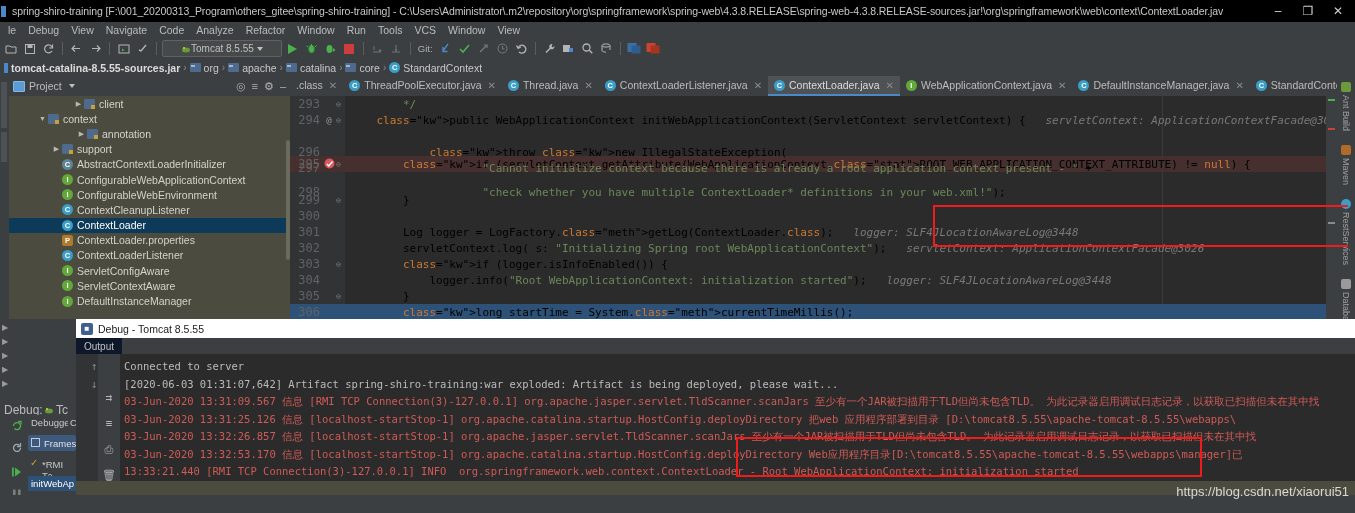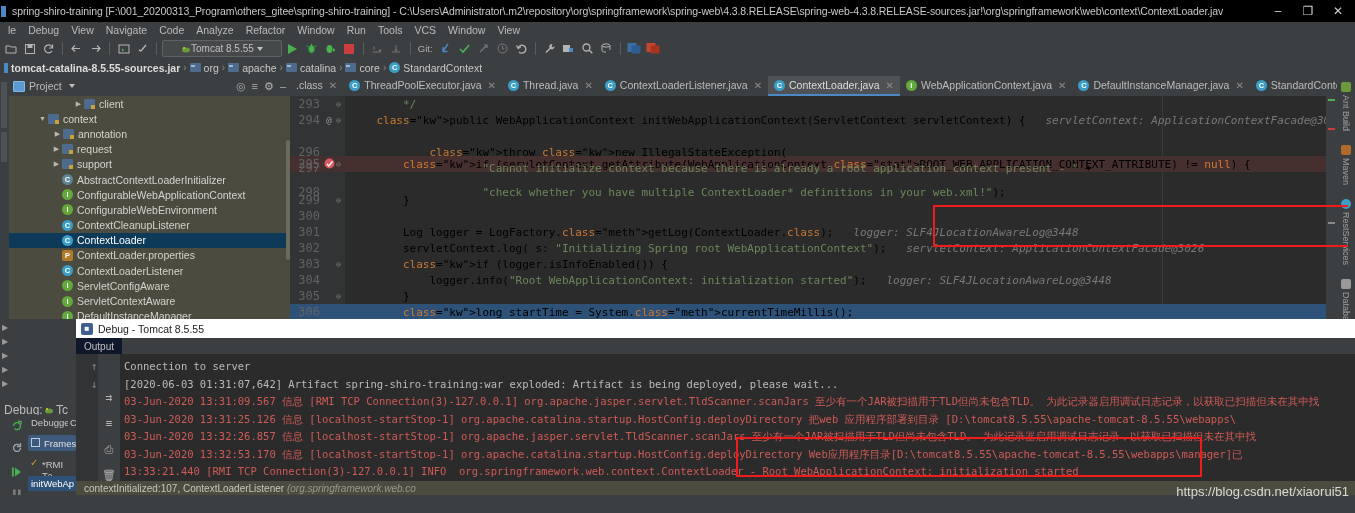--- a/index.html
+++ b/index.html
@@ -411,29 +411,24 @@
         <div class="trow" style="padding-left: 28px; margin-left: 36px;">
           <span class="tarrow">▶</span>
           <span class="pkg-ic"></span>
           <span>client</span>
         </div>
         <div class="trow" style="padding-left: 28px;">
           <span class="tarrow">▼</span>
           <span class="pkg-ic"></span>
           <span>context</span>
         </div>
-        <div class="trow" style="padding-left: 43px;">
+        <div class="trow" style="padding-left: 67px;">
           <span class="tarrow">▶</span>
           <span class="pkg-ic"></span>
           <span>annotation</span>
-        </div>
-        <div class="trow" style="padding-left: 42px;">
-          <span class="tarrow">▶</span>
-          <span class="pkg-ic"></span>
-          <span>request</span>
         </div>
         <div class="trow" style="padding-left: 42px;">
           <span class="tarrow">▶</span>
           <span class="pkg-ic"></span>
           <span>support</span>
         </div>
         <div class="trow" style="padding-left: 42px;">
           <span class="tarrow"></span>
           <span class="ci a">C</span>
           <span>AbstractContextLoaderInitializer</span>
@@ -708,37 +703,33 @@
         <div class="con-gutter"></div>
         <div class="con-gico" style="top:6px;">↑</div>
         <div class="con-gico" style="top:24px;">↓</div>
         <div class="con-tools">
           <div class="con-tool">⇉</div>
           <div class="con-tool">≡</div>
           <div class="con-tool">⎙</div>
           <div class="con-tool">🗑</div>
         </div>
         <div id="console-lines">
-            <div class="conline c-white" style="top: 6px;">Connection to server</div>
+            <div class="conline c-white" style="top: 6px;">Connected to server</div>
             <div class="conline c-white" style="top: 23.5px;">[2020-06-03 01:31:07,642] Artifact spring-shiro-training:war exploded: Artifact is being deployed, please wait...</div>
             <div class="conline c-red" style="top: 41px;">03-Jun-2020 13:31:09.567 信息 [RMI TCP Connection(3)-127.0.0.1] org.apache.jasper.servlet.TldScanner.scanJars 至少有一个JAR被扫描用于TLD但尚未包含TLD。 为此记录器启用调试日志记录，以获取已扫描但未在其中找</div>
             <div class="conline c-red" style="top: 58.5px;">03-Jun-2020 13:31:25.126 信息 [localhost-startStop-1] org.apache.catalina.startup.HostConfig.deployDirectory 把web 应用程序部署到目录 [D:\tomcat8.5.55\apache-tomcat-8.5.55\webapps\</div>
             <div class="conline c-red" style="top: 76px;">03-Jun-2020 13:32:26.857 信息 [localhost-startStop-1] org.apache.jasper.servlet.TldScanner.scanJars 至少有一个JAR被扫描用于TLD但尚未包含TLD。 为此记录器启用调试日志记录，以获取已扫描但未在其中找</div>
             <div class="conline c-red" style="top: 93.5px;">03-Jun-2020 13:32:53.170 信息 [localhost-startStop-1] org.apache.catalina.startup.HostConfig.deployDirectory Web应用程序目录[D:\tomcat8.5.55\apache-tomcat-8.5.55\webapps\manager]已</div>
             <div class="conline c-red" style="top: 111px;">13:33:21.440 [RMI TCP Connection(3)-127.0.0.1] INFO  org.springframework.web.context.ContextLoader - Root WebApplicationContext: initialization started</div>
           </div>
         <div style="position:absolute;left:50px;top:134px;width:1px;height:12px;background:#bbb;"></div>
       </div>
     </div>
 
     <div class="status-strip"></div>
-    <div class="status-text">
-      <span>contextInitialized:107, ContextLoaderListener</span>
-      <i>(org.springframework.web.co</i>
-    </div>
 
     <div class="statusbar"></div>
     <div class="watermark">https://blog.csdn.net/xiaorui51</div>
   </div>
 
   <div class="redbox" style="left:933px;top:205px;width:415px;height:42px;border-right:none;"></div>
   <div class="redbox" style="left:736px;top:437px;width:466px;height:40px;"></div>
 
 </div>
 

